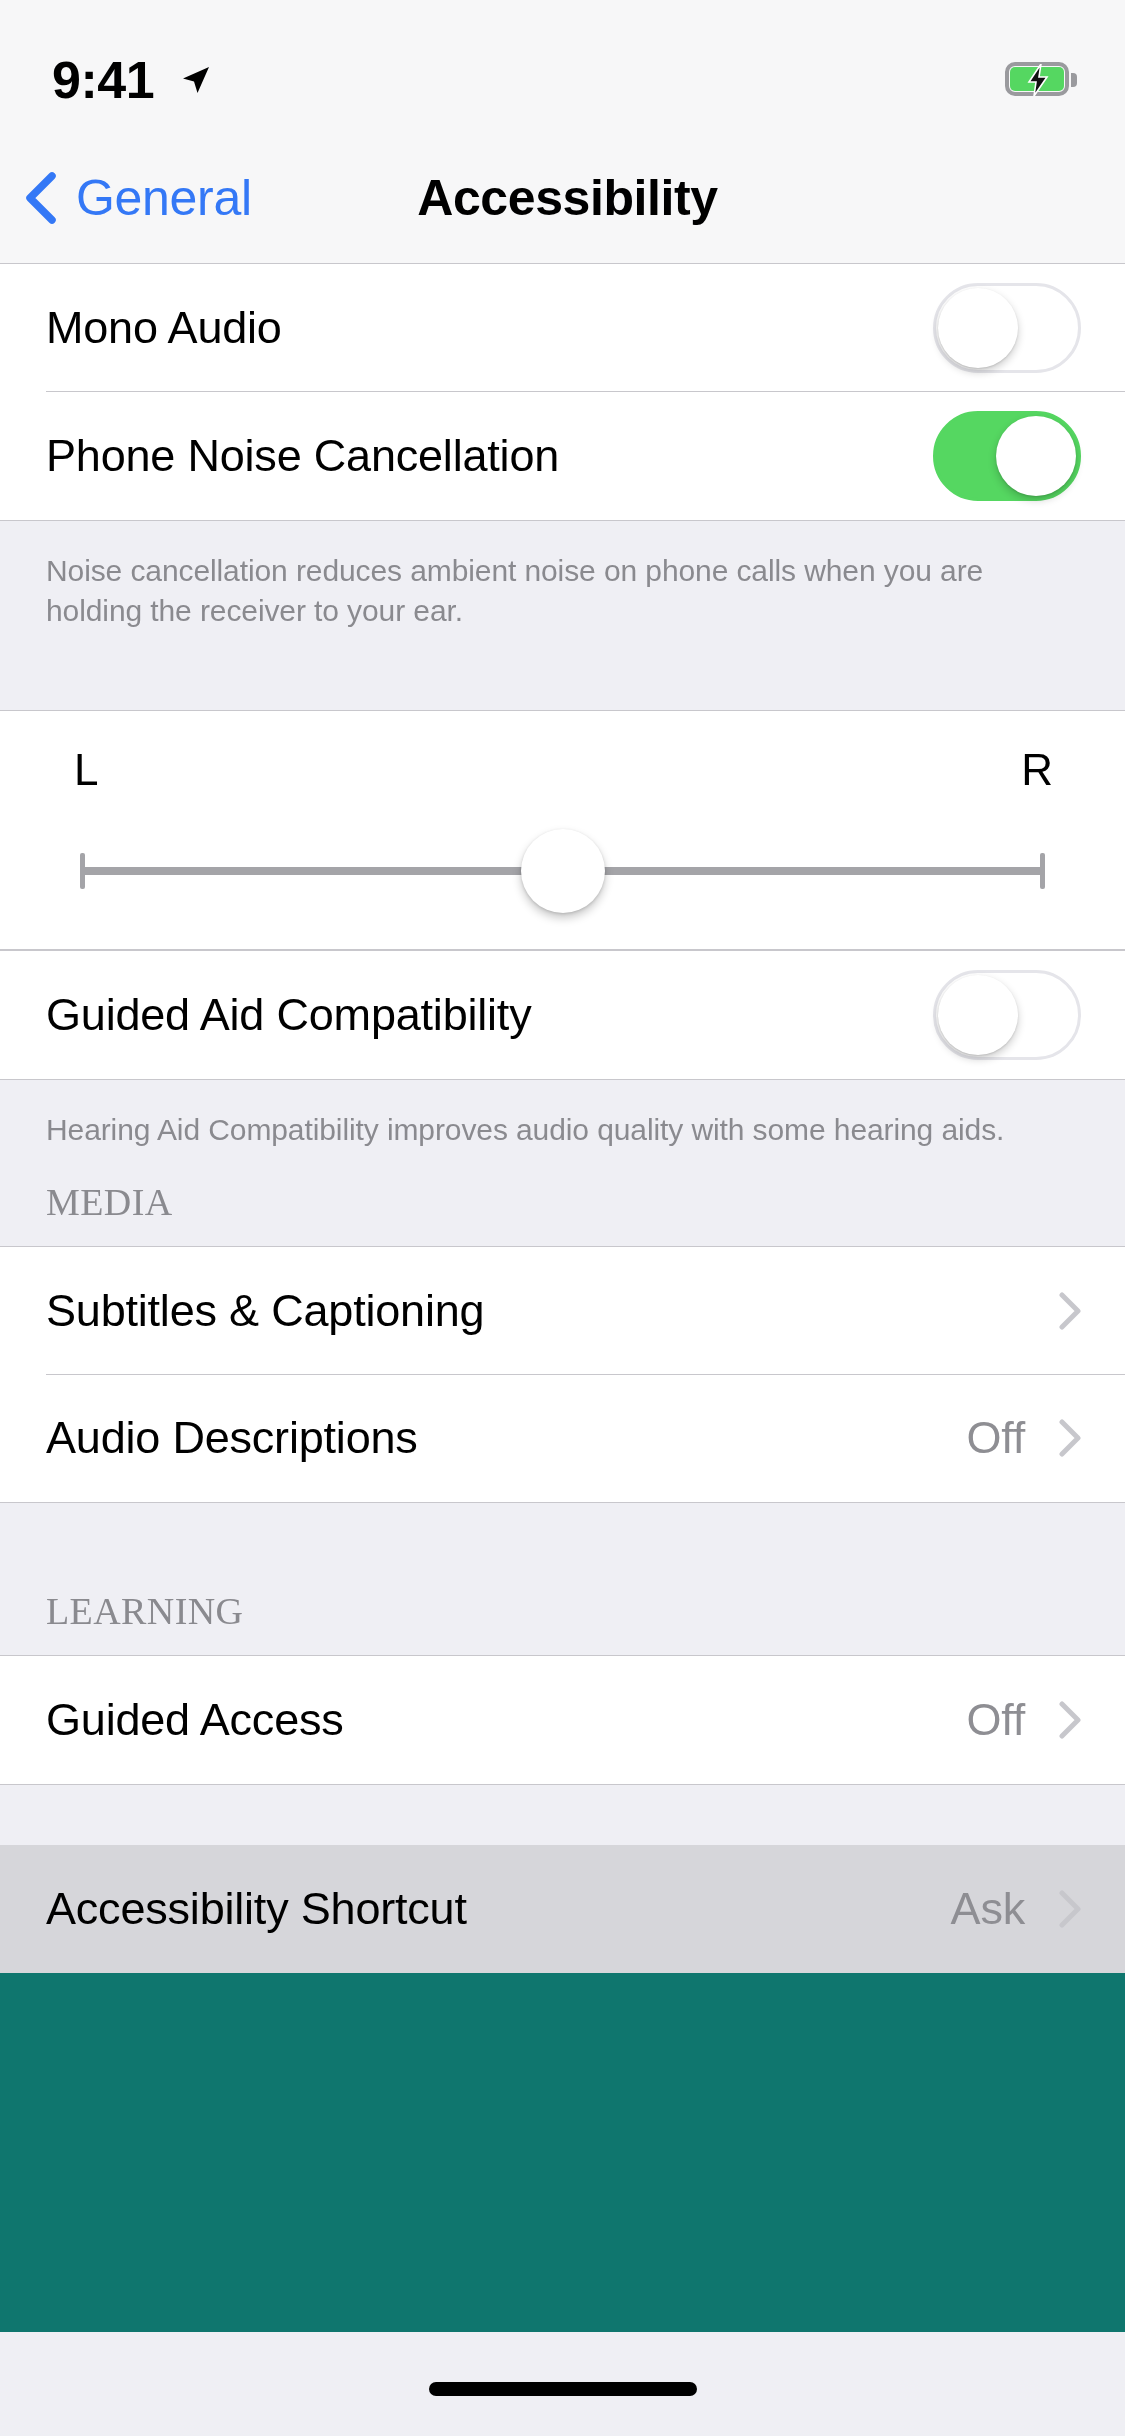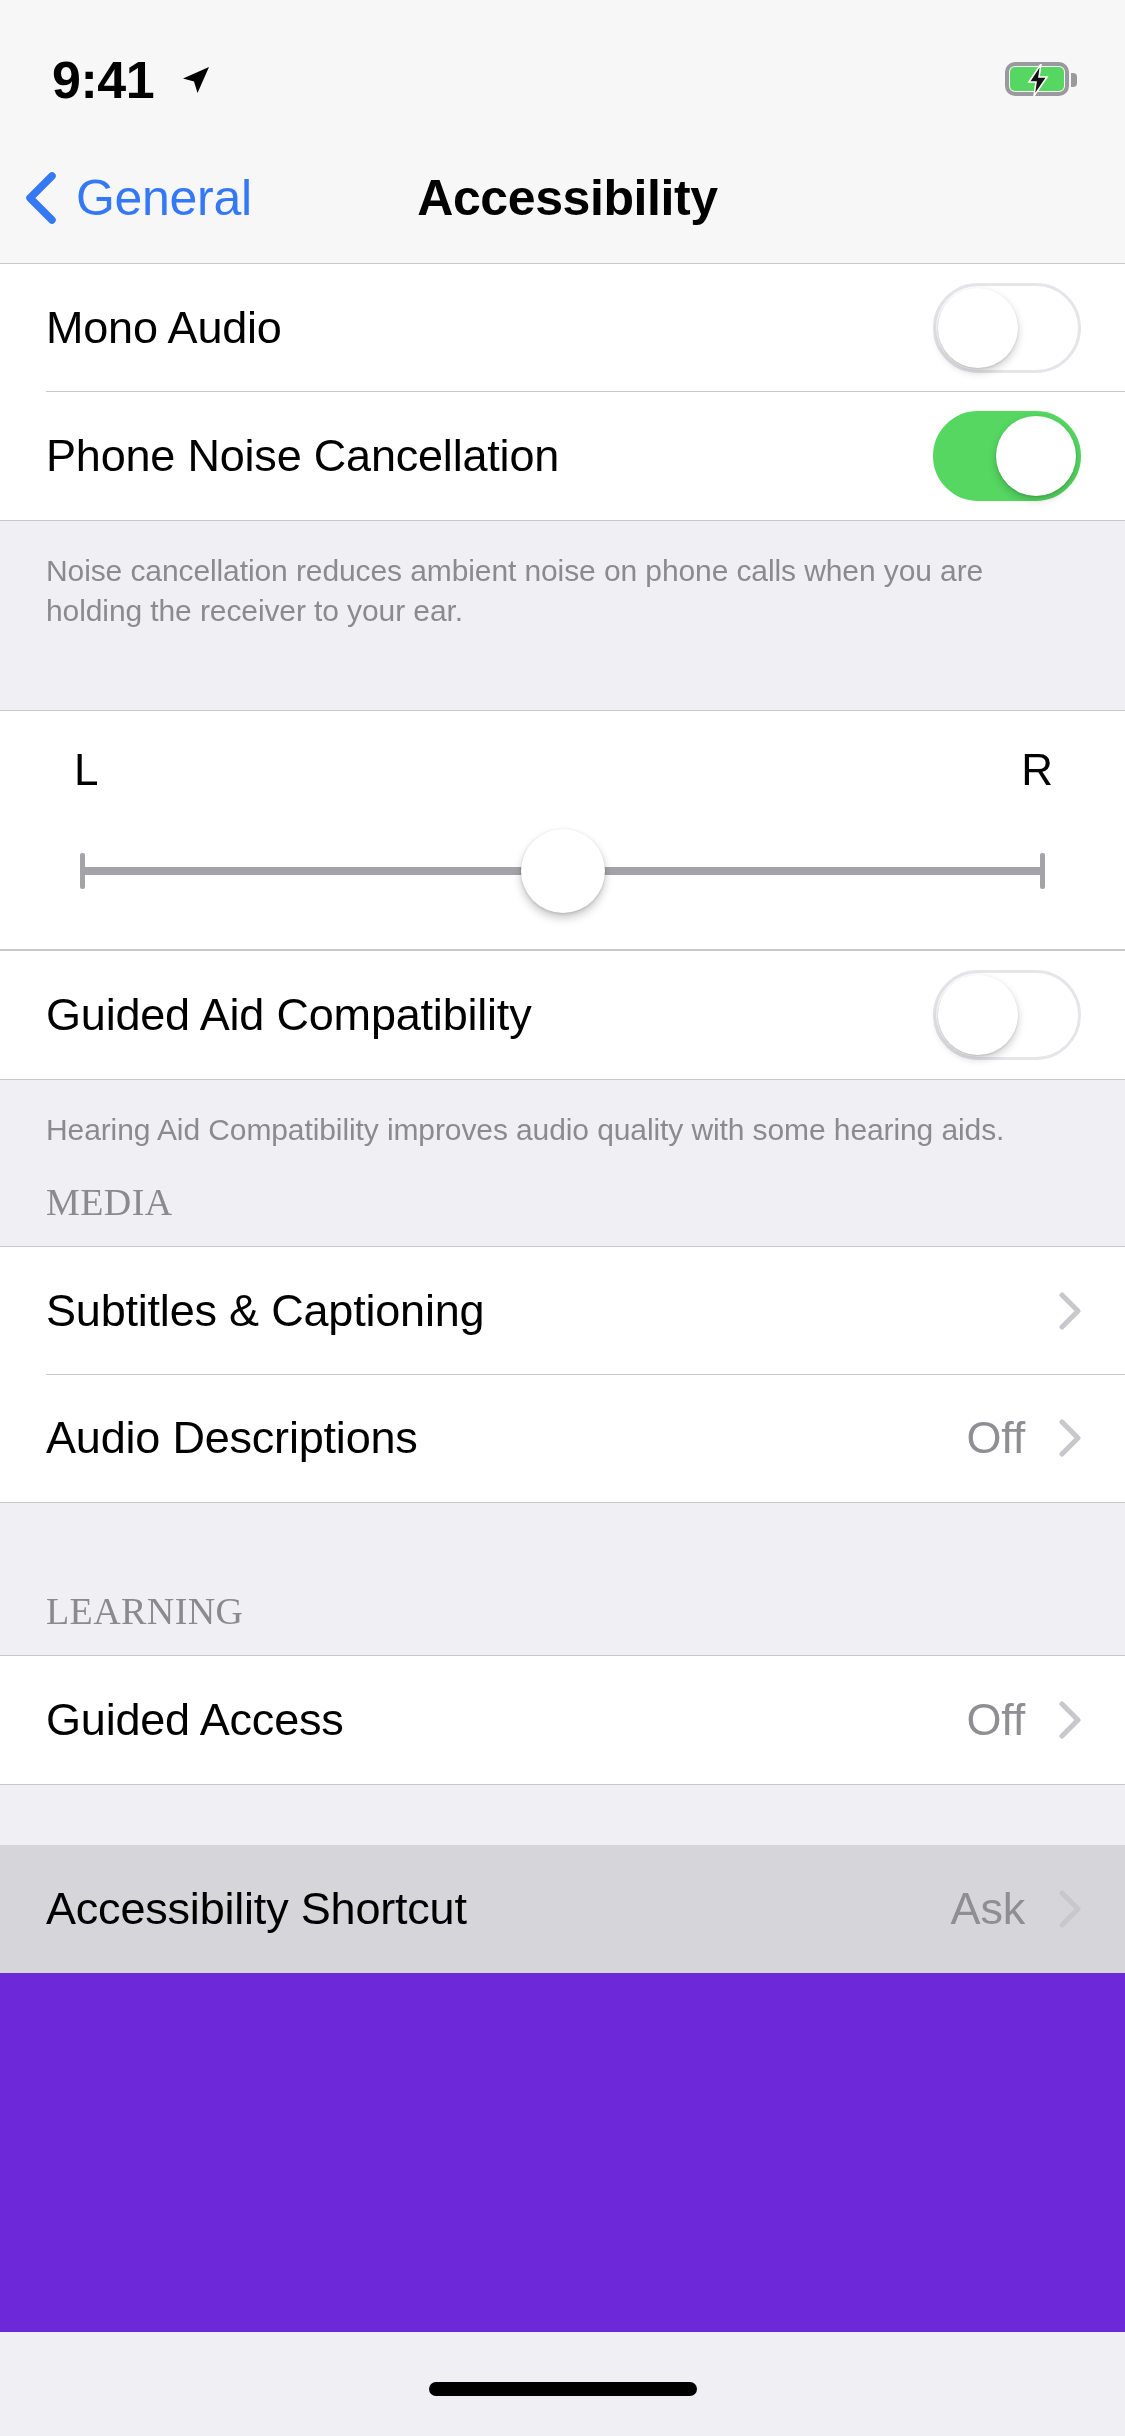--- a/index.html
+++ b/index.html
@@ -93,21 +93,21 @@
     font-size: 50px;
     font-weight: 700;
     color: #000;
     letter-spacing: -0.4px;
     pointer-events: none;
   }
 
   
   .content {
     flex: 1 1 auto;
-    background: #6d28d9;
+    background: #0f766e;
     overflow: hidden;
   }
 
   .group { background: #FFFFFF; }
   .sep-top { border-top: 1px solid #C8C7CC; }
   .sep-bot { border-bottom: 1px solid #C8C7CC; }
 
   .row {
     position: relative;
     background: #FFFFFF;

